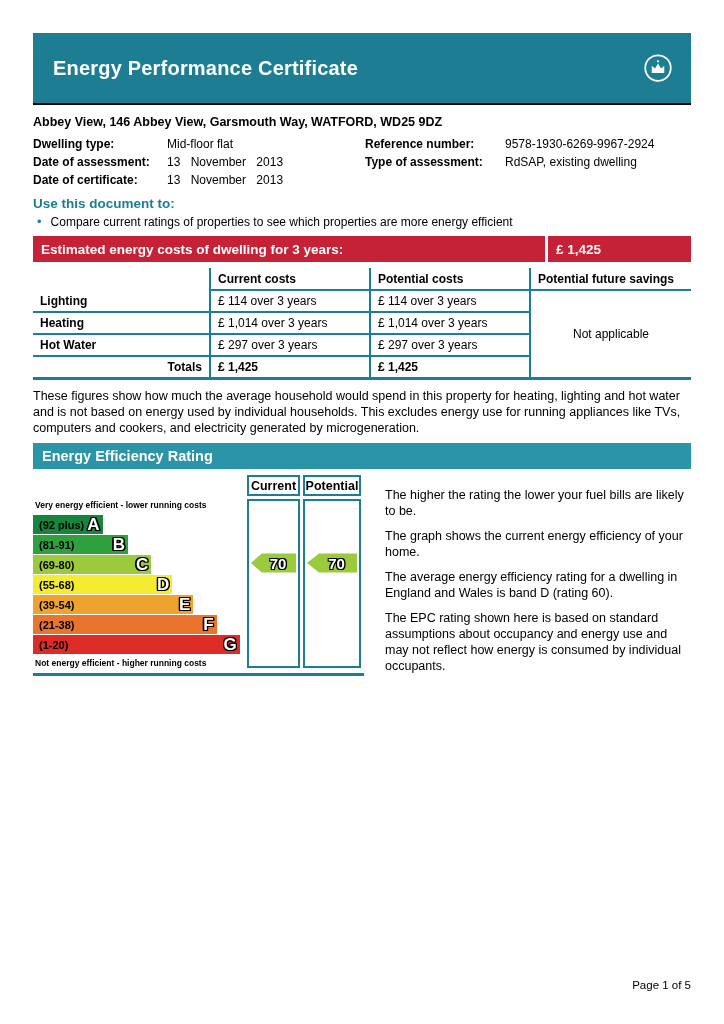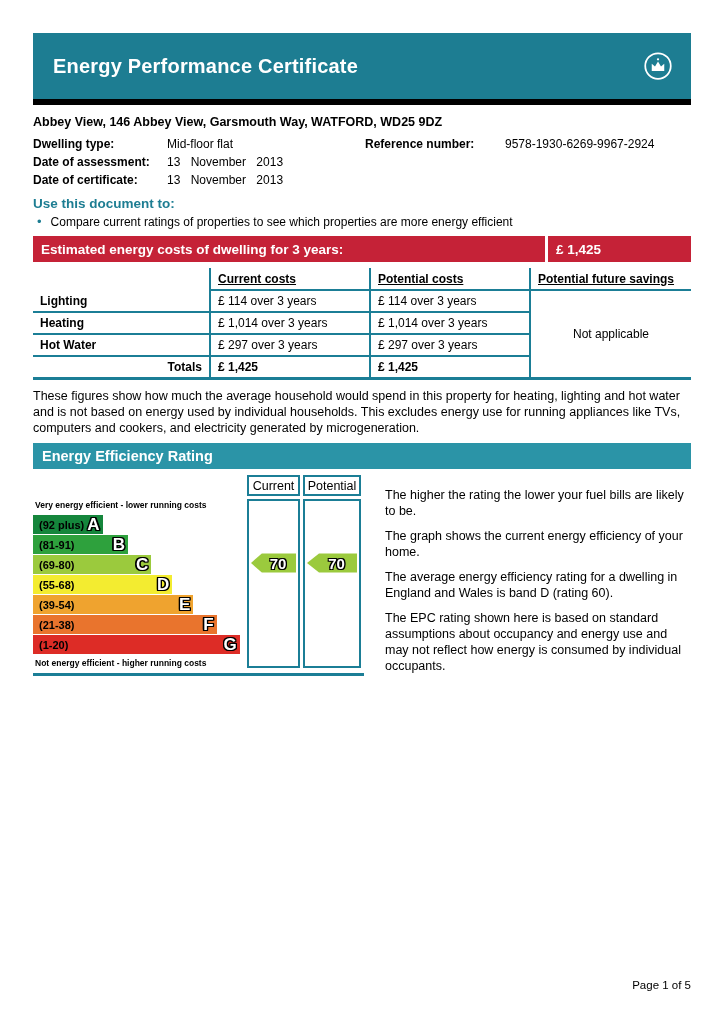--- a/index.html
+++ b/index.html
@@ -7,21 +7,21 @@
   body {
     font-family: "Liberation Sans", "DejaVu Sans", sans-serif;
     color: #000;
     position: relative;
     overflow: hidden;
   }
   .page { position: absolute; inset: 0; padding: 33px; }
 
   
   .hdr-banner {
-    height: 72px; background: #1d7d92; border-bottom: 6px solid #000000;
+    height: 72px; background: #1d7d92; border-bottom: 2px solid #000000;
     display: flex; align-items: center; justify-content: space-between;
     padding: 0 18px 0 20px;
   }
   .hdr-title { color: #fff; font-size: 20px; font-weight: bold; letter-spacing: .2px; }
   .hdr-logo { display: flex; align-items: center; gap: 7px; }
   .crest { width: 30px; height: 30px; display: inline-block; }
   .hdr-logo-text { color: #fff; font-size: 22px; font-weight: normal; letter-spacing: .4px; }
 
   
   .address { margin-top: 10px; font-size: 12.5px; font-weight: bold; }
@@ -57,34 +57,34 @@
   
   .costs-table { margin-top: 6px; width: 100%; border-collapse: collapse; font-size: 12px;
     border-bottom: 3px solid #1b7e96; }
   .costs-table td, .costs-table th { padding: 3px 7px; height: 22px; text-align: left; vertical-align: middle; }
   .costs-table .c1 { width: 177px; }
   .costs-table .c2 { width: 160px; }
   .costs-table .c3 { width: 160px; }
   .costs-table .c4 { width: 161px; }
   .vline { border-right: 2px solid #1b7e96; }
   .hline { border-bottom: 2px solid #1b7e96; }
-  .costs-table th { font-weight: bold; text-decoration: underline; }
+  .costs-table th { font-weight: bold; }
   .row-label { font-weight: bold; }
   .totals-label { font-weight: bold; text-align: right !important; }
   .totals-val { font-weight: bold; }
   .savings-cell { text-align: center !important; }
 
   .note { margin-top: 8px; font-size: 12.5px; line-height: 1.28; }
 
   
   .rating-layout { margin-top: 6px; display: flex; }
   .epc { width: 331px; }
   .epc-grid { display: grid; grid-template-columns: 211px 53px 58px; column-gap: 3px; row-gap: 3px; }
   .epc-colhdr { border: 2px solid #1b7e96; display: flex; align-items: center; justify-content: center;
-    font-weight: normal; font-size: 12.5px; height: 21px; }
+    font-weight: bold; font-size: 12.5px; height: 21px; }
   .epc-body-box { border: 2px solid #1b7e96; position: relative; height: 169px; }
   .epc-bands-cell { padding-top: 1px; }
   .epc-scale-label { font-size: 8.5px; font-weight: bold; height: 12px; }
   .epc-scale-label.top { margin-bottom: 3px; margin-left: 2px; }
   .epc-scale-label.bottom { margin-top: 4px; margin-left: 2px; }
   .band { height: 19px; margin-bottom: 1px; display: flex; align-items: center; justify-content: space-between;
     padding: 0 3px 0 6px; }
   .band-range { font-size: 11px; font-weight: bold; color: #000; white-space: nowrap; }
   .band-letter { font-size: 17px; font-weight: bold; color: #fff; line-height: 1;
     text-shadow: -1.3px -1.3px 0 #000, 1.3px -1.3px 0 #000, -1.3px 1.3px 0 #000, 1.3px 1.3px 0 #000, 0 1.3px 0 #000, 0 -1.3px 0 #000, 1.3px 0 0 #000, -1.3px 0 0 #000; }
@@ -131,20 +131,24 @@
       <div class="detail-row">
         <span class="detail-label">Date of certificate:</span>
         <span class="detail-value date-spaced">13 November 2013</span>
       </div>
     </div>
     <div class="details-col-right">
       <div class="detail-row">
         <span class="detail-label">Reference number:</span>
         <span class="detail-value">9578-1930-6269-9967-2924</span>
       </div>
+      <div class="detail-row">
+        <span class="detail-label">Type of assessment:</span>
+        <span class="detail-value">RdSAP, existing dwelling</span>
+      </div>
     </div>
   </div>
 
   <div class="use-doc-heading">Use this document to:</div>
   <div class="bullet-line">
     <span>Compare current ratings of properties to see which properties are more energy efficient</span>
   </div>
 
   <div class="cost-banner">
     <div class="cost-banner-label" style="background: rgb(197, 34, 55);">Estimated energy costs of dwelling for 3 years:</div>

